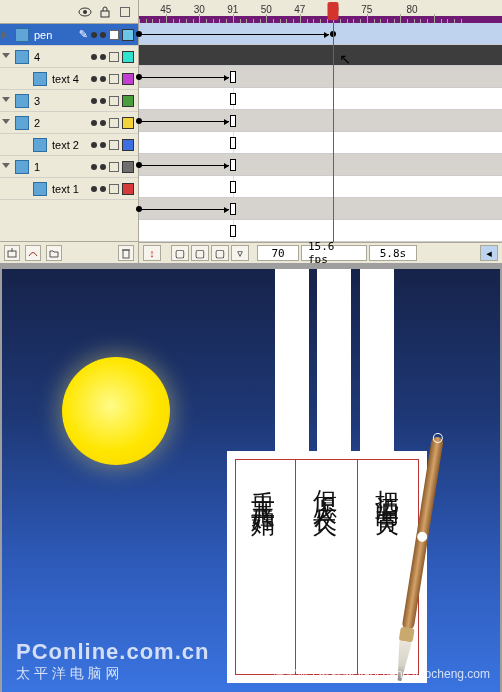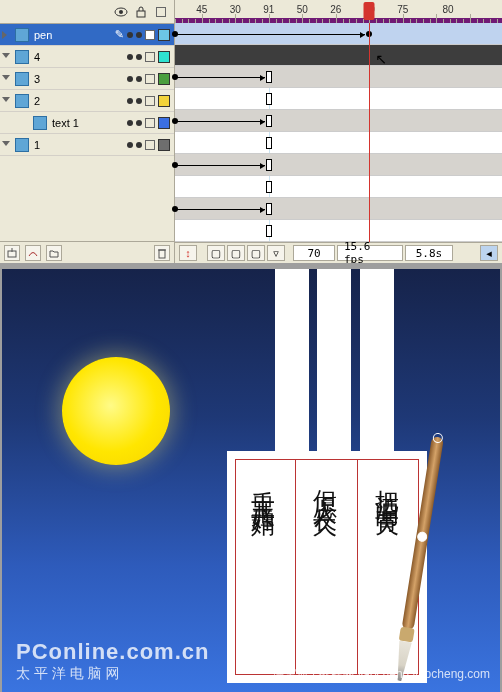--- a/index.html
+++ b/index.html
@@ -1,36 +1,36 @@
 <!DOCTYPE html>
 <html><head>
 <meta charset="utf-8">
 <style>
 *{box-sizing:border-box;margin:0;padding:0;font-family:Tahoma,Arial,sans-serif;font-size:11px;}
 body{width:502px;height:692px;background:#ece9d8;overflow:hidden;}
 .top{display:flex;height:263px;}
-.layers-panel{width:175px;background:#ece9d8;border-right:1px solid #aca899;display:flex;flex-direction:column;}
+.layers-panel{width:139px;background:#ece9d8;border-right:1px solid #aca899;display:flex;flex-direction:column;}
 .layers-header{height:24px;display:flex;align-items:center;justify-content:flex-end;gap:6px;padding-right:6px;border-bottom:1px solid #aca899;}
 .hdr-icon{width:14px;height:14px;display:inline-flex;align-items:center;justify-content:center;}
 .layer-row{height:22px;display:flex;align-items:center;border-bottom:1px solid #d4d0c8;gap:3px;padding-left:2px;}
 .layer-row.selected{background:#316ac5;color:#fff;}
 .layer-row.indent{padding-left:20px;}
 .tri{width:10px;height:10px;display:inline-block;}
 .tri::before{content:"";display:block;width:0;height:0;border-left:5px solid #666;border-top:4px solid transparent;border-bottom:4px solid transparent;margin-top:1px;}
 .tri.down::before{border-left:4px solid transparent;border-right:4px solid transparent;border-top:5px solid #666;border-bottom:none;}
 .type-icon{width:14px;height:14px;background:#5fa6d6;border:1px solid #2d6fa3;}
 .layer-name{flex:1;padding-left:2px;}
 .dot{width:6px;height:6px;background:#333;border-radius:50%;display:inline-block;}
 .sq{width:10px;height:10px;border:1px solid #666;display:inline-block;}
 .color-swatch{width:12px;height:12px;border:1px solid #333;margin-right:4px;}
 .layers-footer{height:22px;display:flex;align-items:center;gap:5px;padding:0 4px;border-top:1px solid #aca899;margin-top:auto;}
 .ft-btn{width:16px;height:16px;border:1px solid #aca899;background:#f6f4ec;display:flex;align-items:center;justify-content:center;font-size:10px;}
 
 .timeline{flex:1;background:#ece9d8;display:flex;flex-direction:column;}
-.ruler{height:24px;background:#ece9d8;border-bottom:5px solid #701a75;position:relative;}
+.ruler{height:24px;background:#ece9d8;border-bottom:7px solid #701a75;position:relative;}
 .ruler-tick{position:absolute;top:0;height:24px;border-left:1px solid #aca899;}
 .ruler-num{position:absolute;top:4px;font-size:10px;color:#333;transform:translateX(-50%);}
 .playhead-marker{position:absolute;top:2px;width:11px;height:18px;background:#d4342e;border-radius:2px;transform:translateX(-50%);}
 .tracks{flex:1;position:relative;background:#fff;}
 .track{height:22px;border-bottom:1px solid #ccc;position:relative;}
 .track.dark{background:#d6d3ce;}
 .track.sel{background:#bfd3ef;}
 .track.subsel{background:#3d3d3d;height:21px}
 .kf{position:absolute;width:6px;height:6px;background:#000;border-radius:50%;top:8px;transform:translateX(-3px);}
 .kfbox{position:absolute;width:6px;height:12px;border:1px solid #000;background:#fff;top:5px;transform:translateX(-3px);}
@@ -96,20 +96,29 @@
         </div>
         <div class="layer-row">
           <span class="tri down"></span>
           <span class="type-icon"></span>
           <span class="layer-name">4</span>
           <span class="dot"></span>
           <span class="dot"></span>
           <span class="sq" style="background: transparent;"></span>
           <span class="color-swatch" style="background: rgb(47, 226, 208);"></span>
         </div>
+        <div class="layer-row indent">
+          <span class="tri" style="visibility: hidden;"></span>
+          <span class="type-icon"></span>
+          <span class="layer-name">text 4</span>
+          <span class="dot"></span>
+          <span class="dot"></span>
+          <span class="sq" style="background: transparent;"></span>
+          <span class="color-swatch" style="background: rgb(193, 63, 208);"></span>
+        </div>
         <div class="layer-row">
           <span class="tri down"></span>
           <span class="type-icon"></span>
           <span class="layer-name">3</span>
           <span class="dot"></span>
           <span class="dot"></span>
           <span class="sq" style="background: transparent;"></span>
           <span class="color-swatch" style="background: rgb(74, 158, 62);"></span>
         </div>
         <div class="layer-row">
@@ -117,34 +126,43 @@
           <span class="type-icon"></span>
           <span class="layer-name">2</span>
           <span class="dot"></span>
           <span class="dot"></span>
           <span class="sq" style="background: transparent;"></span>
           <span class="color-swatch" style="background: rgb(242, 211, 58);"></span>
         </div>
         <div class="layer-row indent">
           <span class="tri" style="visibility: hidden;"></span>
           <span class="type-icon"></span>
-          <span class="layer-name">text 1</span>
+          <span class="layer-name">text 2</span>
           <span class="dot"></span>
           <span class="dot"></span>
           <span class="sq" style="background: transparent;"></span>
           <span class="color-swatch" style="background: rgb(59, 111, 226);"></span>
         </div>
         <div class="layer-row">
           <span class="tri down"></span>
           <span class="type-icon"></span>
           <span class="layer-name">1</span>
           <span class="dot"></span>
           <span class="dot"></span>
           <span class="sq" style="background: transparent;"></span>
           <span class="color-swatch" style="background: rgb(110, 110, 110);"></span>
+        </div>
+        <div class="layer-row indent">
+          <span class="tri" style="visibility: hidden;"></span>
+          <span class="type-icon"></span>
+          <span class="layer-name">text 1</span>
+          <span class="dot"></span>
+          <span class="dot"></span>
+          <span class="sq" style="background: transparent;"></span>
+          <span class="color-swatch" style="background: rgb(213, 58, 58);"></span>
         </div>
       </div>
     <div class="layers-footer">
       <span class="ft-btn">
           <svg width="10" height="10">
             <rect x="1" y="3" width="8" height="6" fill="none" stroke="#555"></rect>
             <line x1="5" y1="0" x2="5" y2="4" stroke="#555"></line>
           </svg>
         </span>
       <span class="ft-btn">
@@ -215,21 +233,21 @@
         <div class="ruler-tick" style="left: 288.1px; height: 5px; top: 19px;"></div>
         <div class="ruler-tick" style="left: 294.8px; height: 10px; top: 14px;"></div>
         <div class="ruler-tick" style="left: 301.5px; height: 5px; top: 19px;"></div>
         <div class="ruler-tick" style="left: 308.2px; height: 5px; top: 19px;"></div>
         <div class="ruler-tick" style="left: 314.9px; height: 5px; top: 19px;"></div>
         <div class="ruler-tick" style="left: 321.6px; height: 5px; top: 19px;"></div>
         <div class="ruler-num" style="left: 26.8px;">45</div>
         <div class="ruler-num" style="left: 60.3px;">30</div>
         <div class="ruler-num" style="left: 93.8px;">91</div>
         <div class="ruler-num" style="left: 127.3px;">50</div>
-        <div class="ruler-num" style="left: 160.8px;">26</div>
+        <div class="ruler-num" style="left: 160.8px;">47</div>
         <div class="ruler-num" style="left: 194.3px;">70</div>
         <div class="ruler-num" style="left: 227.8px;">75</div>
         <div class="ruler-num" style="left: 273px;">80</div>
         <div class="playhead-marker" style="left: 194.3px;"></div>
       </div>
     <div class="tracks" id="tracks">
       <div class="fg" style="left: 93.8px;"></div>
         <div class="track sel">
           <div class="tween" style="left: 0px; width: 190.3px;"></div>
           <div class="kf" style="left: 0px;"></div>

